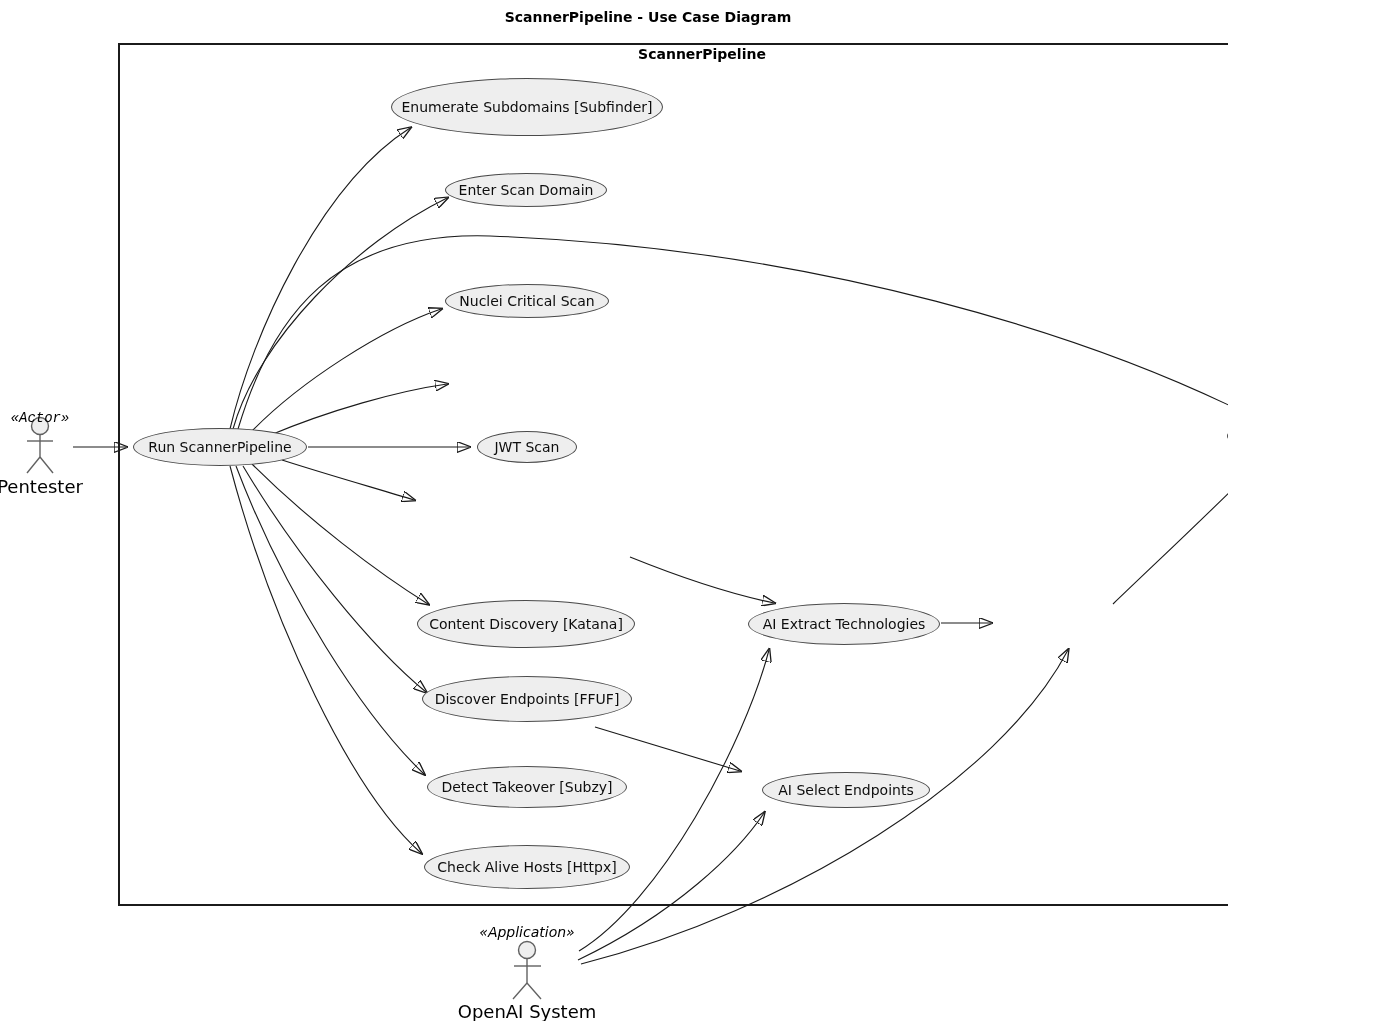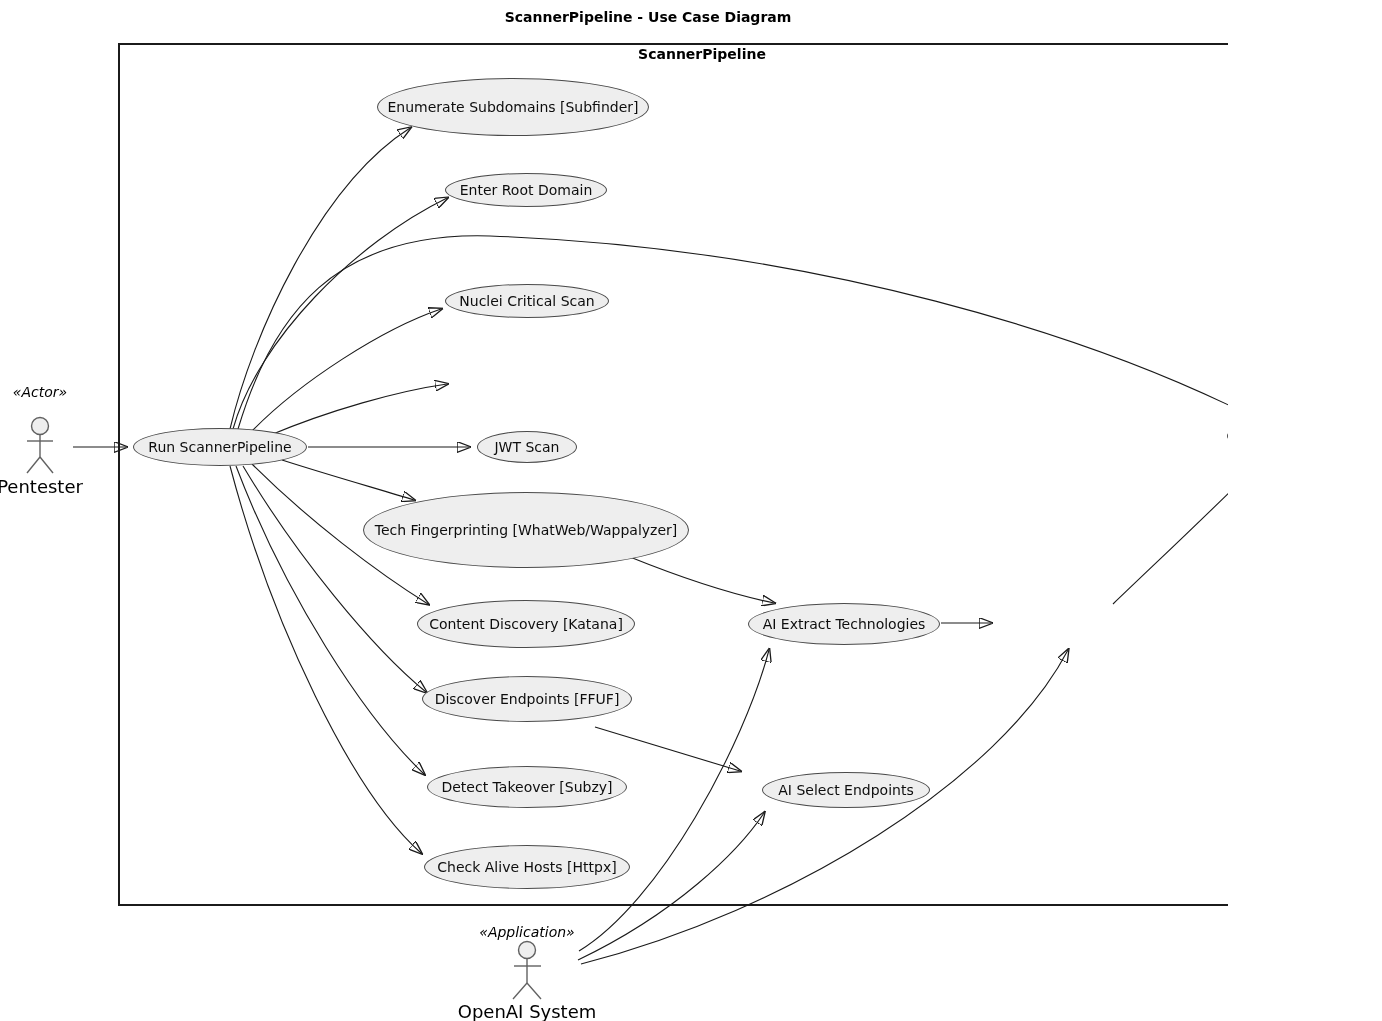--- a/index.html
+++ b/index.html
@@ -85,34 +85,31 @@
     <path d="M 595 727 L 740 771" marker-end="url(#arrow)"></path>
     <path d="M 1113 604 C 1162 557, 1224 499, 1266 456" marker-end="url(#arrow)"></path>
     <path d="M 579 951 C 660 902, 744 745, 769 650" marker-end="url(#arrow)"></path>
     <path d="M 578 960 C 676 913, 738 852, 764 813" marker-end="url(#arrow)"></path>
     <path d="M 581 964 C 790 910, 1000 780, 1068 650" marker-end="url(#arrow)"></path>
   </svg>
 
   <div class="uc" style="left:133px; top:428px; width:174px; height:38px;">
     <span>Run ScannerPipeline</span>
   </div>
-  <div class="uc" style="left:377px; top:78px; width:272px; height:58px;">
+  <div class="uc" style="left:391px; top:78px; width:272px; height:58px;">
     <span>Enumerate Subdomains [Subfinder]</span>
   </div>
   <div class="uc" style="left:445px; top:173px; width:162px; height:34px;">
-    <span>Enter Root Domain</span>
+    <span>Enter Scan Domain</span>
   </div>
   <div class="uc" style="left:445px; top:284px; width:164px; height:34px;">
     <span>Nuclei Critical Scan</span>
   </div>
   <div class="uc" style="left:477px; top:431px; width:100px; height:32px;">
     <span>JWT Scan</span>
-  </div>
-  <div class="uc" style="left:363px; top:492px; width:326px; height:76px;">
-    <span>Tech Fingerprinting [WhatWeb/Wappalyzer]</span>
   </div>
   <div class="uc" style="left:417px; top:600px; width:218px; height:48px;">
     <span>Content Discovery [Katana]</span>
   </div>
   <div class="uc" style="left:422px; top:676px; width:210px; height:46px;">
     <span>Discover Endpoints [FFUF]</span>
   </div>
   <div class="uc" style="left:427px; top:766px; width:200px; height:42px;">
     <span>Detect Takeover [Subzy]</span>
   </div>
@@ -122,18 +119,18 @@
   <div class="uc" style="left:748px; top:603px; width:192px; height:42px;align-items:center;">
     <span>AI Extract Technologies</span>
   </div>
   <div class="uc" style="left:762px; top:772px; width:168px; height:36px;">
     <span>AI Select Endpoints</span>
   </div>
   <div class="uc" style="left:1227px; top:420px; width:136px; height:32px;">
     <span>Nuclei AI Scan</span>
   </div>
 
-  <div class="actor-label stereotype" style="left:40px; top:384px;">«Actor»</div>
+  <div class="actor-label stereotype" style="left:40px; top:410px;font-family:Liberation Mono, monospace;">«Actor»</div>
   <div class="actor-label" style="left:40px; top:476px;">Pentester</div>
   <div class="actor-label stereotype" style="left:527px; top:924px;">«Application»</div>
   <div class="actor-label" style="left:527px; top:1001px;">OpenAI System</div>
 
 </div>
 
 </body></html>

